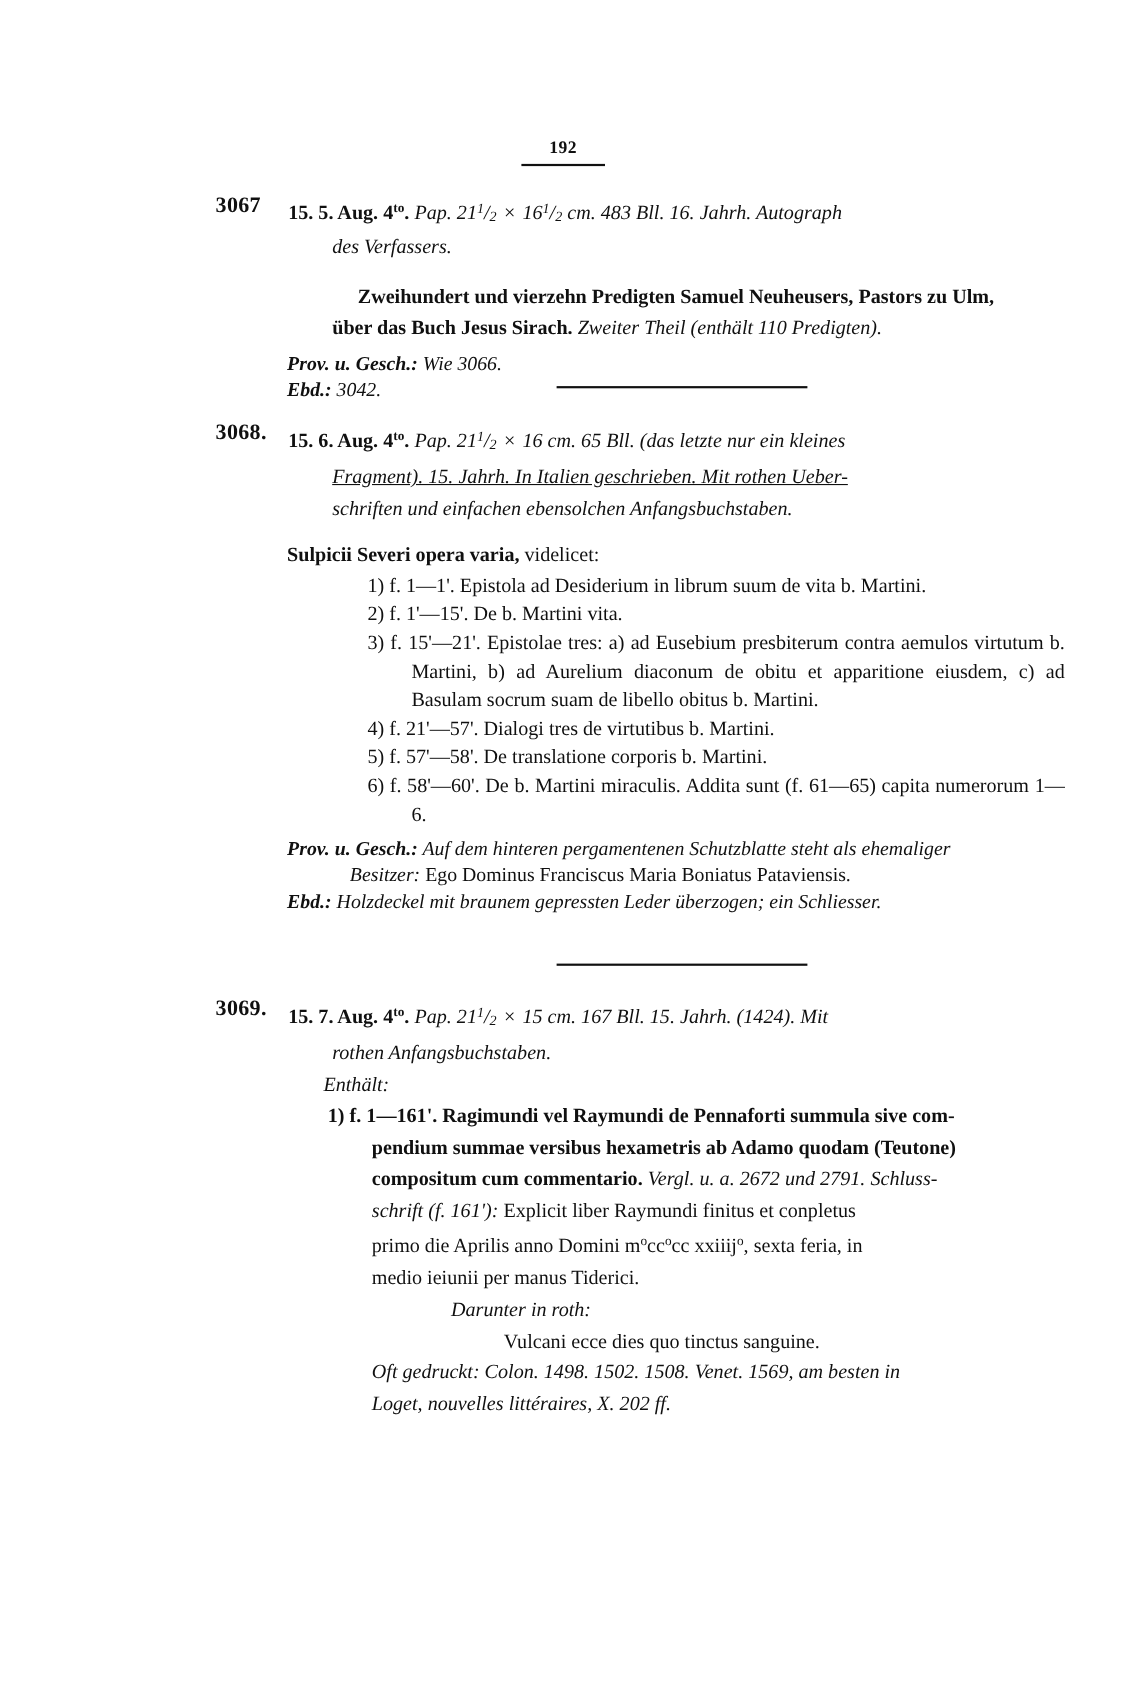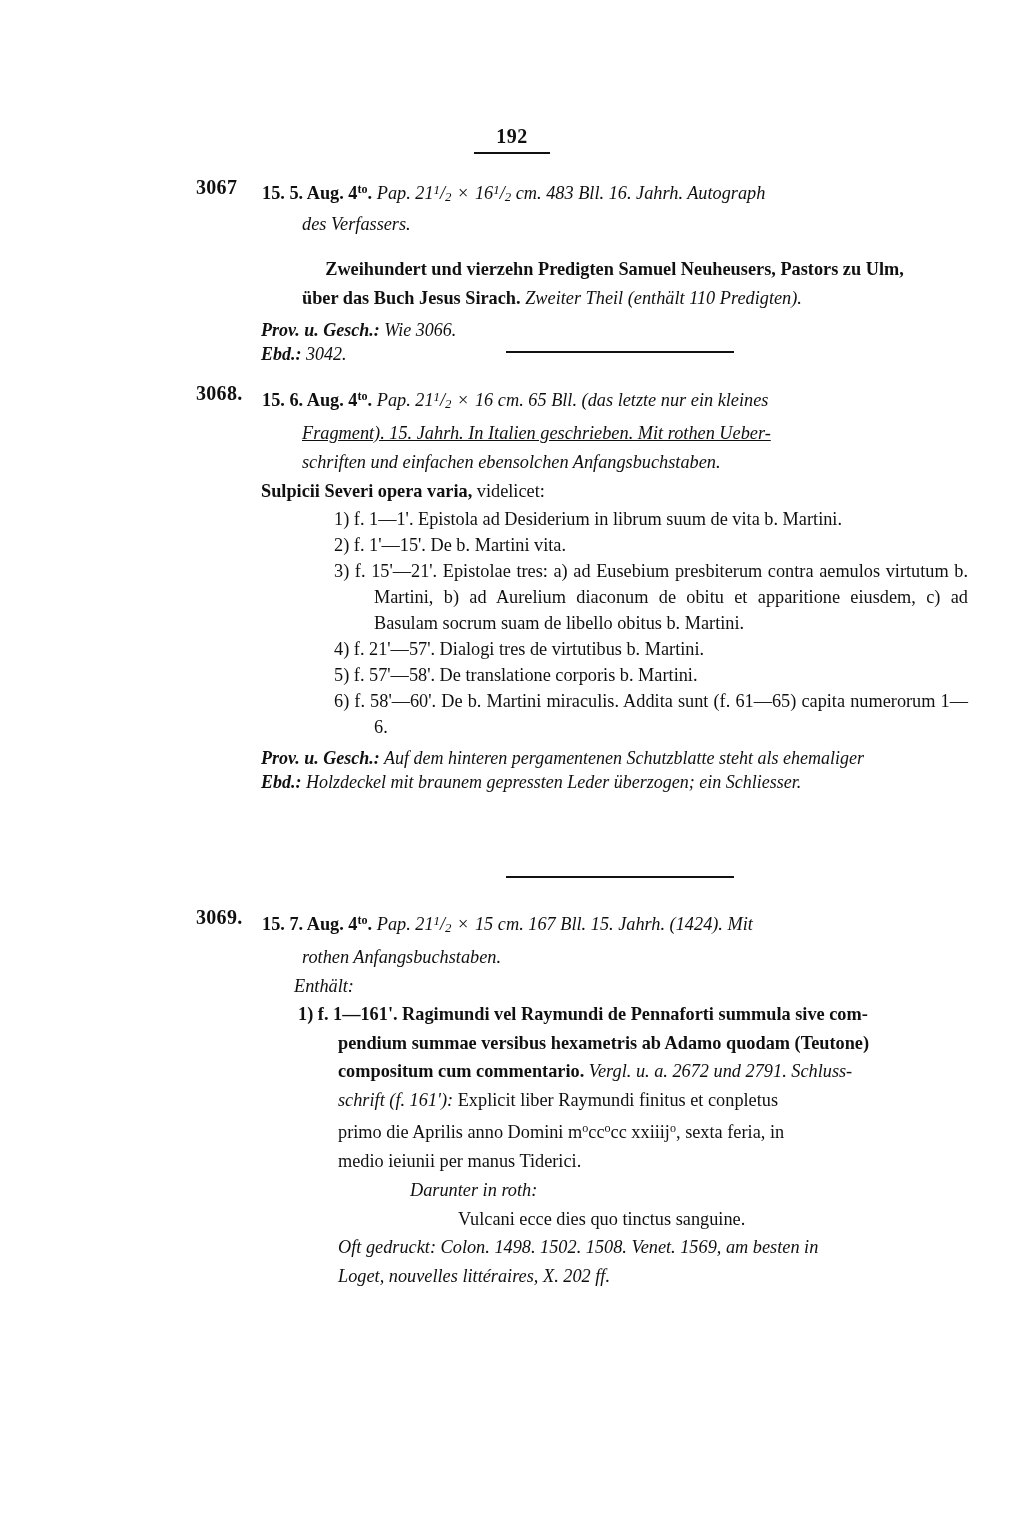--- a/index.html
+++ b/index.html
@@ -25,21 +25,21 @@
 
   
   .page-header {
     position: absolute;
     left: 0;
     top: 126px;
     width: 1024px;
     text-align: center;
   }
   .page-number {
-    font-size: 20px;
+    font-size: 16px;
     font-weight: bold;
     letter-spacing: 0.5px;
     line-height: 1;
     display: inline-block;
   }
   .page-number-rule {
     width: 76px;
     height: 2px;
     background: #101010;
     margin: 5px auto 0 auto;
@@ -185,21 +185,21 @@
         <span class="times">×</span>
         <span>16 cm. 65 Bll. (das letzte nur ein kleines</span></i>
       </div>
       <div class="line" style="padding-left:40px;text-decoration:underline;">
         <i>Fragment). 15. Jahrh. In Italien geschrieben. Mit rothen Ueber-</i>
       </div>
       <div class="line" style="padding-left:40px;text-align:left;">
         <i>schriften und einfachen ebensolchen Anfangsbuchstaben.</i>
       </div>
 
-      <div class="line" style="margin-top:1px;text-align:left;margin-left:-1px;">
+      <div class="line" style="margin-top:14px;text-align:left;margin-left:-1px;">
         <b>Sulpicii Severi opera varia,</b><span> videlicet:</span>
       </div>
 
       <div class="hang" style="padding-left:72px;text-indent:-40px;margin-left:40px;">
         <span>1)</span>
         <span>f. 1—1'. Epistola ad Desiderium in librum suum de vita b. Martini.</span>
       </div>
       <div class="hang last" style="padding-left:72px;text-indent:-40px;margin-left:40px;">
         <span>2)</span>
         <span>f. 1'—15'. De b. Martini vita.</span>
@@ -216,20 +216,23 @@
         <span>5)</span>
         <span>f. 57'—58'. De translatione corporis b. Martini.</span>
       </div>
       <div class="hang" style="padding-left:72px;text-indent:-40px;margin-left:40px;">
         <span>6)</span>
         <span>f. 58'—60'. De b. Martini miraculis. Addita sunt (f. 61—65) capita numerorum 1—6.</span>
       </div>
 
       <div class="note" style="margin-top:6px;margin-left:-1px;">
         <span class="bi">Prov. u. Gesch.:</span><span class="ital"> Auf dem hinteren pergamentenen Schutzblatte steht als ehemaliger</span>
+      </div>
+      <div class="note note-indent">
+        <span class="ital">Besitzer:</span><span class="roman"> Ego Dominus Franciscus Maria Boniatus Pataviensis.</span>
       </div>
       <div class="note" style="margin-left:-1px;">
         <span class="bi">Ebd.:</span><span class="ital"> Holzdeckel mit braunem gepressten Leder überzogen; ein Schliesser.</span>
       </div>
 
     </div>
   </div>
 
   <div class="sep" style="top:876px;"></div>
 

